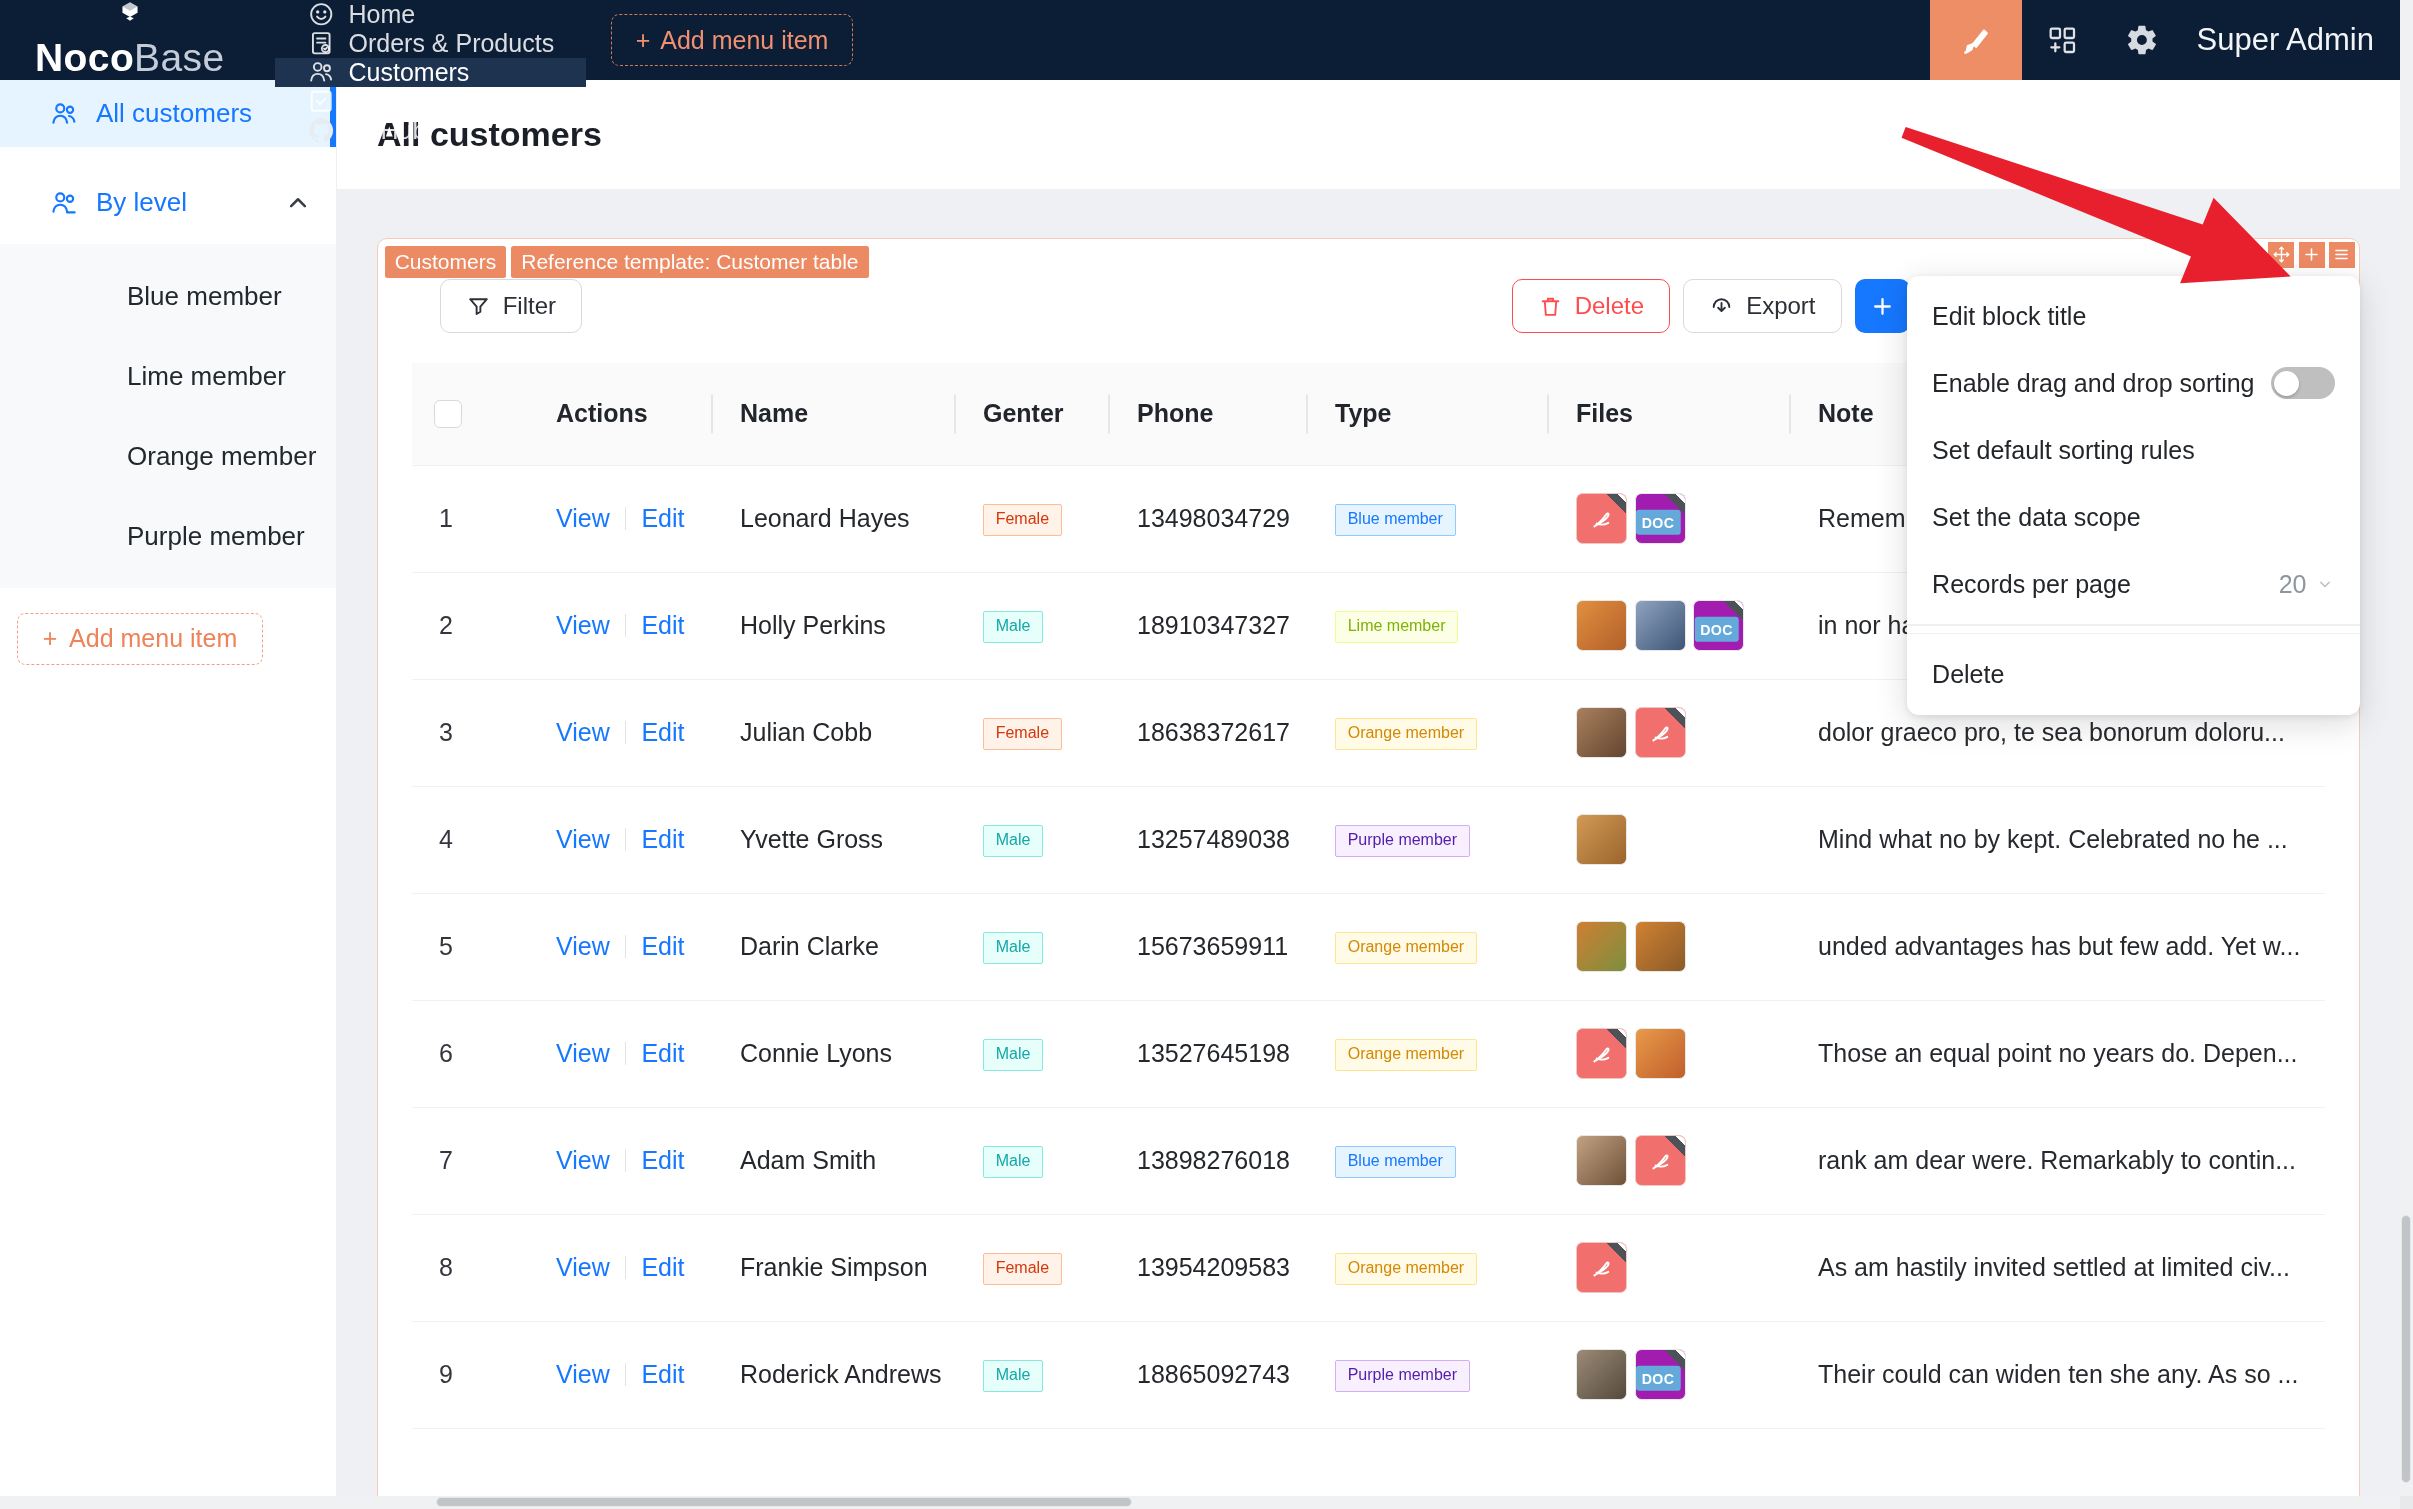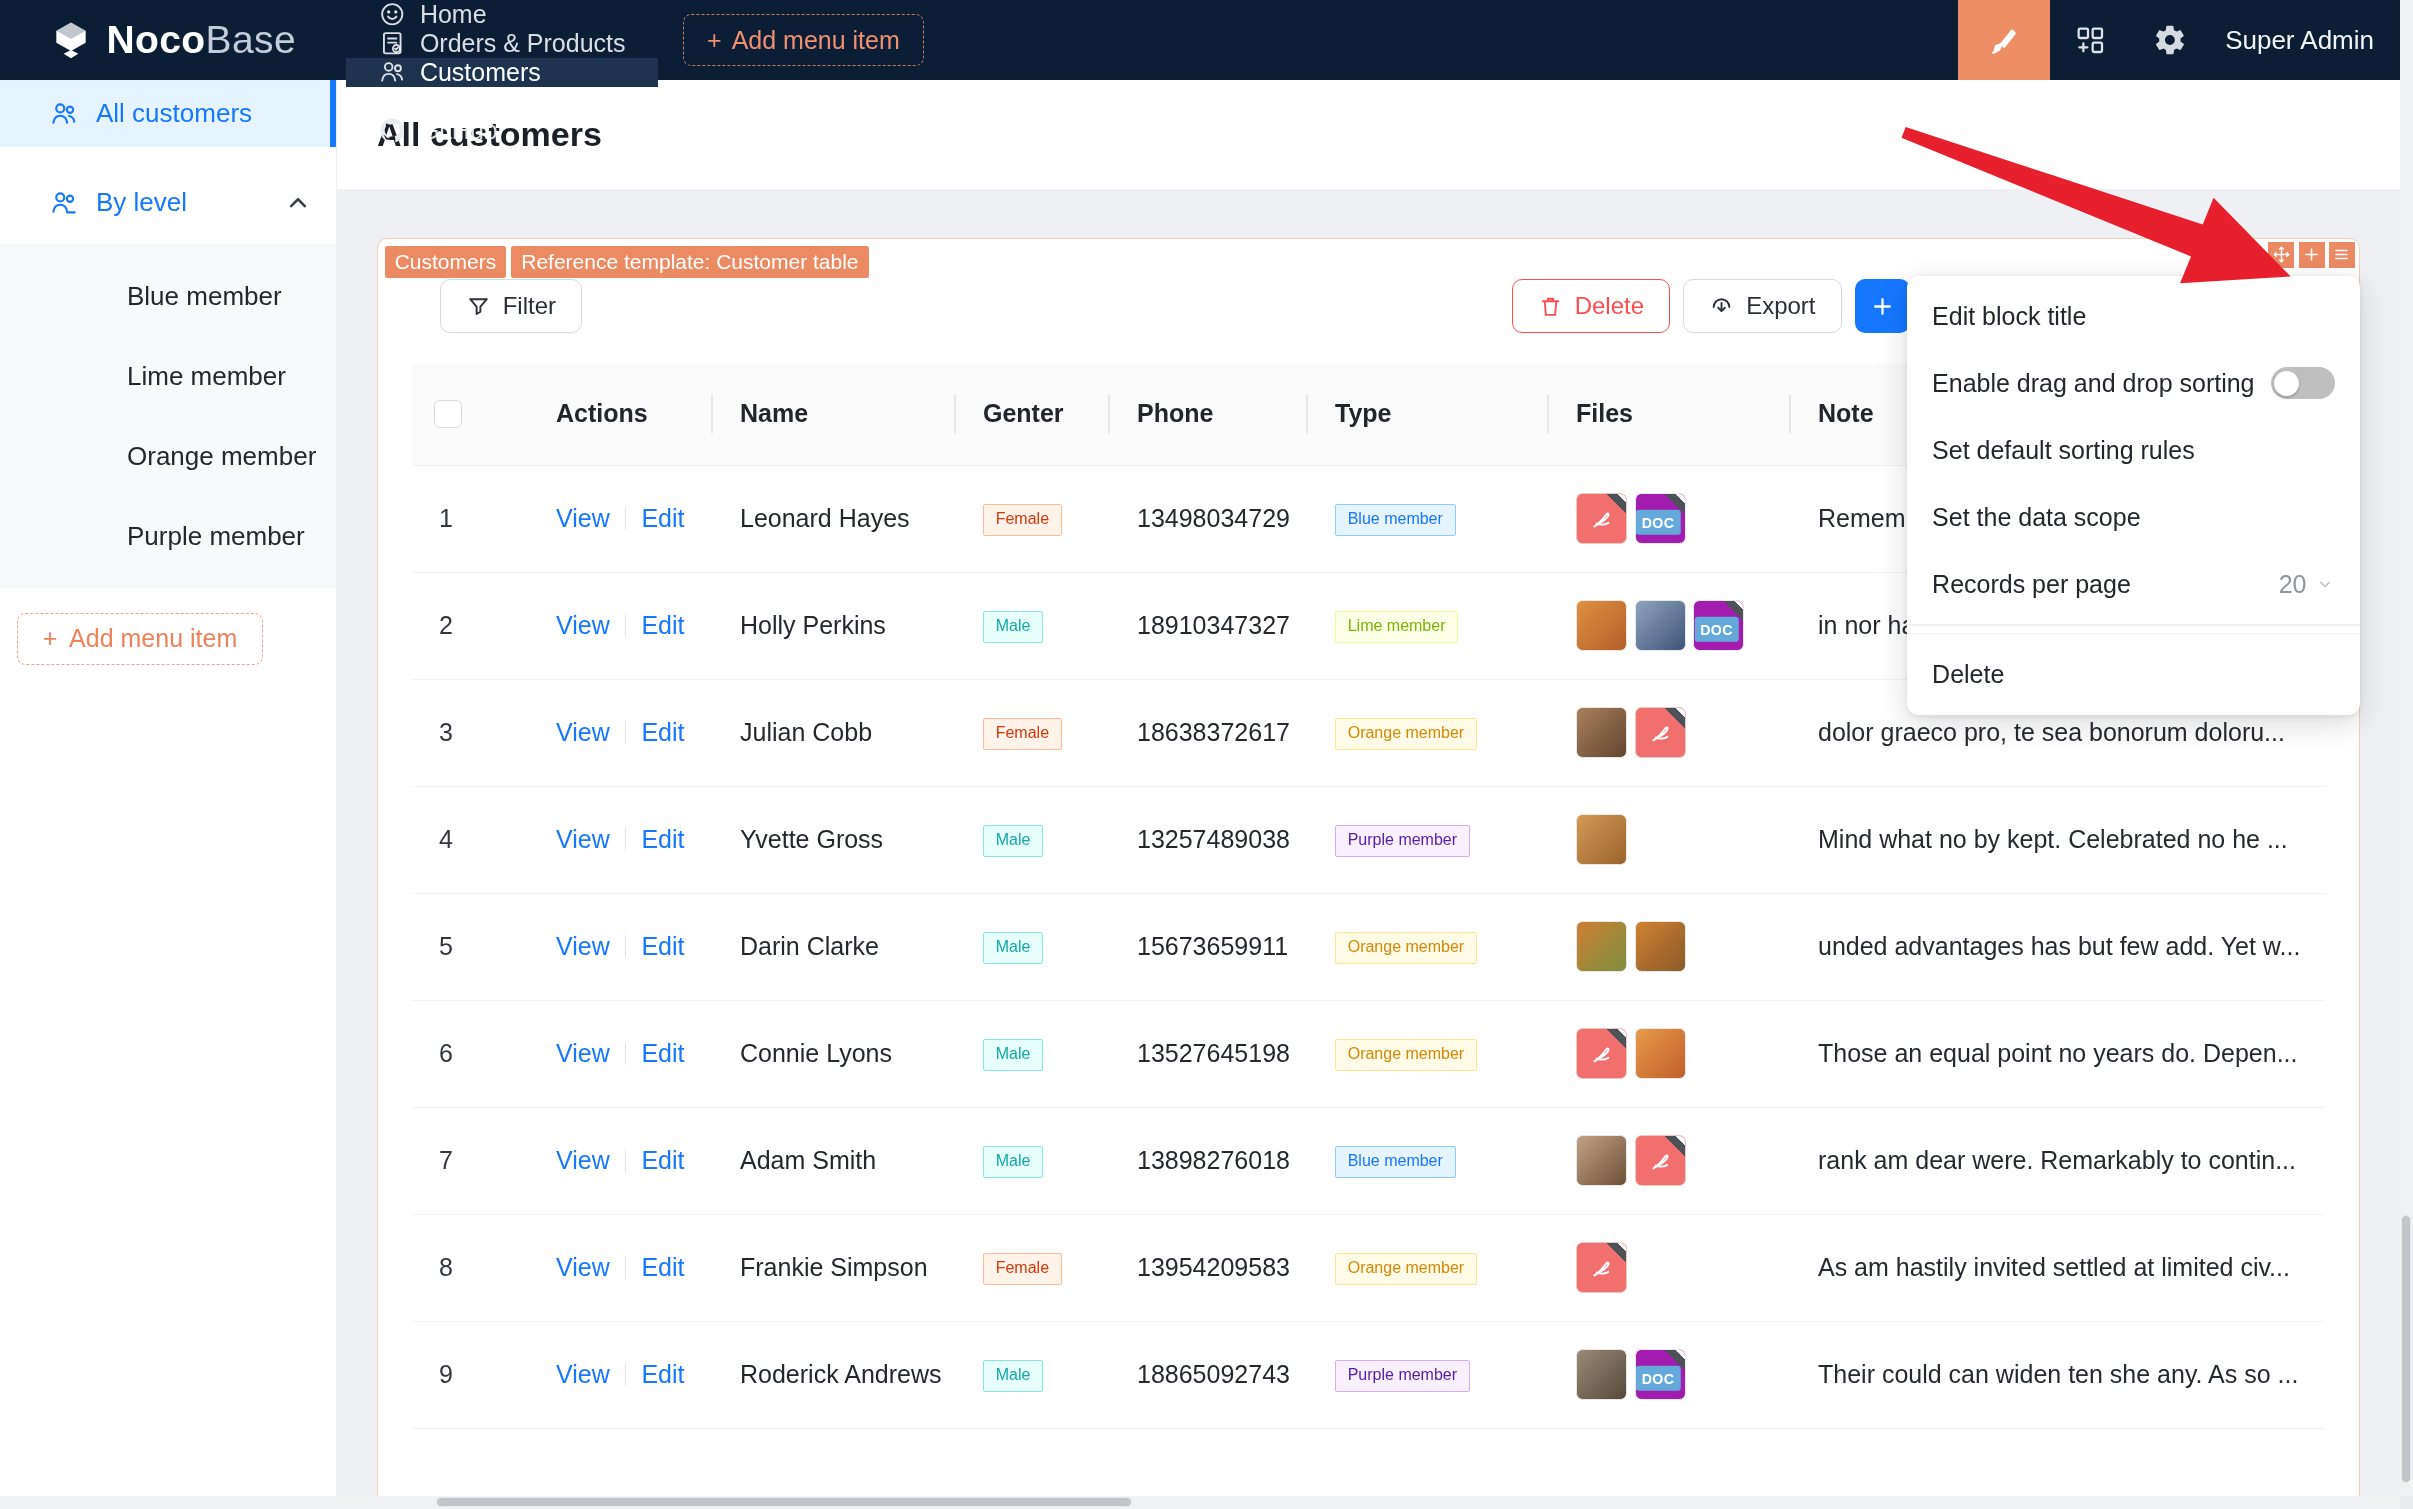--- a/index.html
+++ b/index.html
@@ -1,31 +1,31 @@
 <!DOCTYPE html>
 <html style="font-size:13.4px"><head>
 <meta charset="utf-8">
 <style>
   * { margin:0; padding:0; box-sizing:border-box; }
   html,body { width:2413px; height:1509px; overflow:hidden; font-family:"Liberation Sans",sans-serif; background:#eef0f4; }
 
   
   #navbar { position:fixed; top:0; left:0; width:2413px; height:80px; background:#0c1e36; display:flex; align-items:stretch; z-index:50; }
-  .brand { display:flex; align-items:center; gap:13.4px; padding:0 50px 0 49px; }
+  .brand { display:flex; align-items:center; gap:13.4px; padding:0 50px 0 35px;flex-direction:column; }
   .brand-bold { color:#fff; font-weight:800; font-size:39px; letter-spacing:0.4px; }
   .brand-light { color:#c3ccd8; font-weight:300; font-size:39px; letter-spacing:0.4px; }
   .nav-items { display:flex; align-items:stretch;flex-direction:column; }
   .nav-item { display:flex; align-items:center; gap:13.4px; padding:0 32px; color:rgba(255,255,255,.85); font-size:25px; cursor:pointer; }
   .nav-item.active { background:#1e3350; color:#fff; }
   .nav-item svg { width:28.5px; height:28.5px; }
   .nav-add { align-self:center; margin-left:25px; display:flex; align-items:center; gap:10px; height:52px; padding:0 23.5px; border:1.7px dashed #cf7a55; border-radius:8.4px; color:#f09070; font-size:25px; cursor:pointer; }
   .nav-right { margin-left:auto; display:flex; align-items:stretch; }
   .pen-btn { width:92px; display:flex; align-items:center; justify-content:center; background:#ee8e66; cursor:pointer; }
   .nav-icon-btn { width:80px; display:flex; align-items:center; justify-content:center; cursor:pointer; }
-  .nav-user { display:flex; align-items:center; padding:0 39px 0 15px; color:#f2f4f7; font-size:26px; cursor:pointer; }
+  .nav-user { display:flex; align-items:center; padding:0 39px 0 15px; color:#f2f4f7; font-size:31px; cursor:pointer; }
 
   
   #sidebar { position:fixed; top:80px; left:0; bottom:0; width:337px; background:#fff; border-right:1.7px solid #efefef; z-index:10; }
   .side-item { height:67px; display:flex; align-items:center; gap:17px; padding-left:49px; font-size:26px; color:#2a2e35; cursor:pointer; position:relative; }
   .side-item svg { width:30px; height:30px; flex:0 0 auto; }
   .side-item.active { background:#e6f4ff; color:#1677ff; }
   .side-item.active::after { content:''; position:absolute; right:0; top:0; bottom:0; width:5.9px; background:#1677ff; }
   .side-item.group { margin-top:22px; color:#1677ff; }
   .side-chevron { margin-left:auto; margin-right:23.5px; }
   .submenu { background:#f8f9fb; padding:11.7px 0; margin-top:8.4px; }

